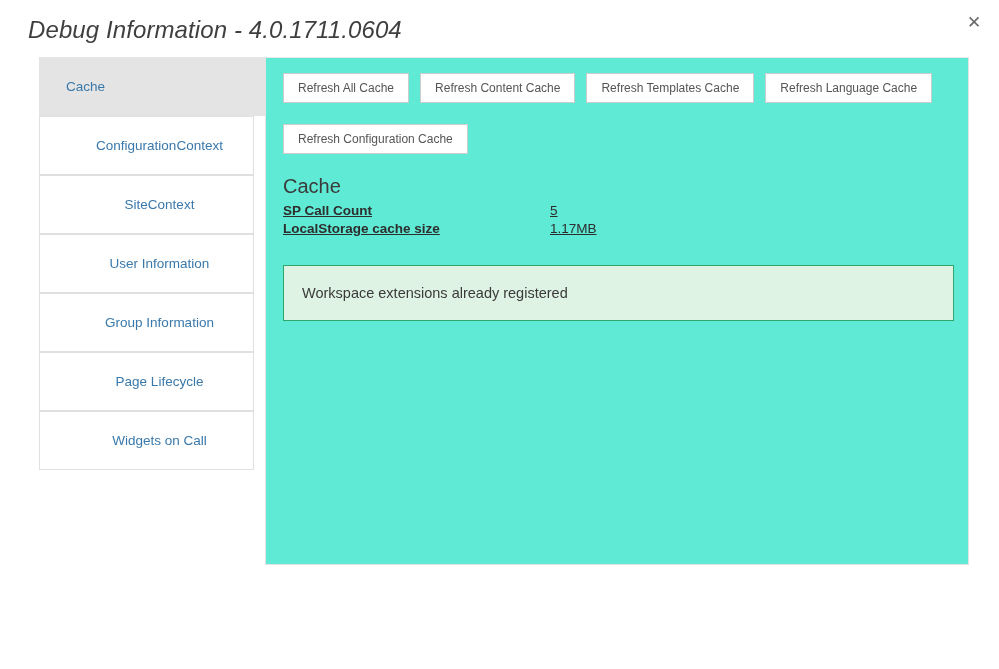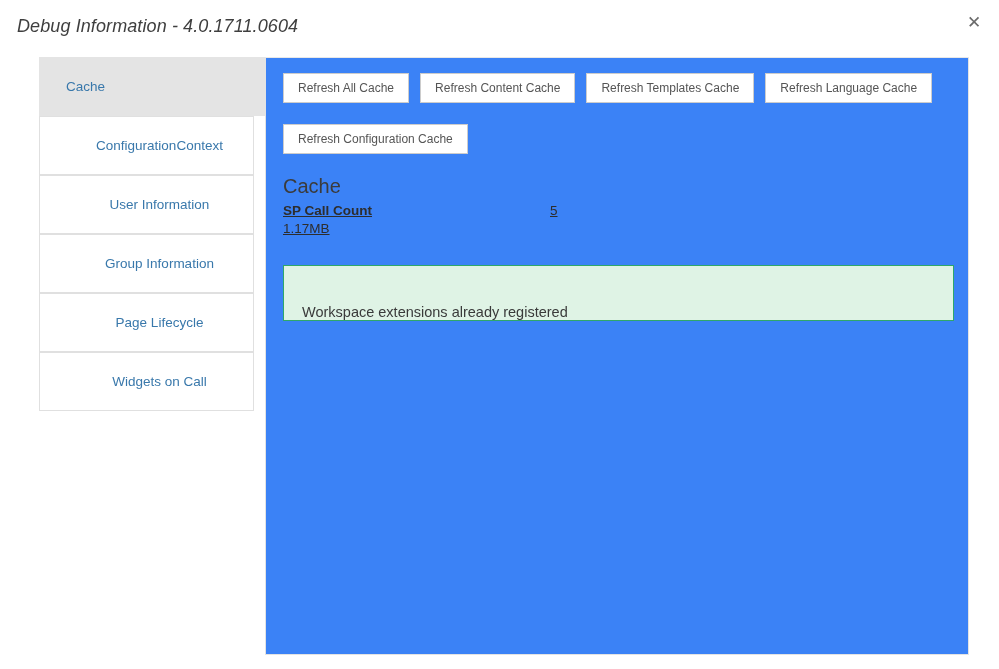--- a/index.html
+++ b/index.html
@@ -16,23 +16,23 @@
   #root {
     position: relative;
     width: 999px;
     height: 669px;
     background: #ffffff;
   }
 
   
   .dialog-title {
     position: absolute;
-    left: 17px;
+    left: 28px;
     top: 16px;
-    font-size: 18px;
+    font-size: 24px;
     font-style: italic;
     font-weight: 400;
     color: #3f3f3f;
     letter-spacing: 0.1px;
     white-space: nowrap;
   }
 
   .close-btn {
     position: absolute;
     right: 13px;
@@ -80,22 +80,22 @@
     color: #3978ab;
     white-space: nowrap;
   }
 
   
   .content-panel {
     position: absolute;
     left: 265px;
     top: 57px;
     width: 704px;
-    height: 598px;
-    background: #3b82f6;
+    height: 508px;
+    background: #5eead4;
     border: 1px solid #e3e3e3;
     border-top: 1px solid #e8e8e8;
   }
 
   .btn-row {
     position: absolute;
     display: flex;
     gap: 11px;
   }
   .btn-row.row1 { left: 17px; top: 15px; }
@@ -150,41 +150,44 @@
 
   .alert-success {
     position: absolute;
     left: 17px;
     top: 207px;
     width: 671px;
     height: 56px;
     background: #dff3e5;
     border: 1px solid #2fa76a;
     display: flex;
-    align-items: flex-end;
+    align-items: center;
     padding-left: 18px;
     font-size: 14.5px;
     color: #3a3a3a;
   }
 </style>
 </head>
 <body>
 
 <div id="root">
 
   <div class="dialog-title">Debug Information - 4.0.1711.0604</div>
 
   <div class="close-btn">✕</div>
 
   <div class="sidebar">
     <div class="side-item active">
       <span class="side-item-label">Cache</span>
     </div>
     <div class="side-item">
       <span class="side-item-label">ConfigurationContext</span>
+    </div>
+    <div class="side-item">
+      <span class="side-item-label">SiteContext</span>
     </div>
     <div class="side-item">
       <span class="side-item-label">User Information</span>
     </div>
     <div class="side-item">
       <span class="side-item-label">Group Information</span>
     </div>
     <div class="side-item">
       <span class="side-item-label">Page Lifecycle</span>
     </div>
@@ -207,20 +210,21 @@
     </div>
 
     <div class="section-heading">Cache</div>
 
     <div class="kv-table">
       <div class="kv-row">
         <span class="kv-key">SP Call Count</span>
         <span class="kv-val">5</span>
       </div>
       <div class="kv-row">
+        <span class="kv-key">LocalStorage cache size</span>
         <span class="kv-val">1.17MB</span>
       </div>
     </div>
 
     <div class="alert-success">
       <span>Workspace extensions already registered</span>
     </div>
 
   </div>
 

